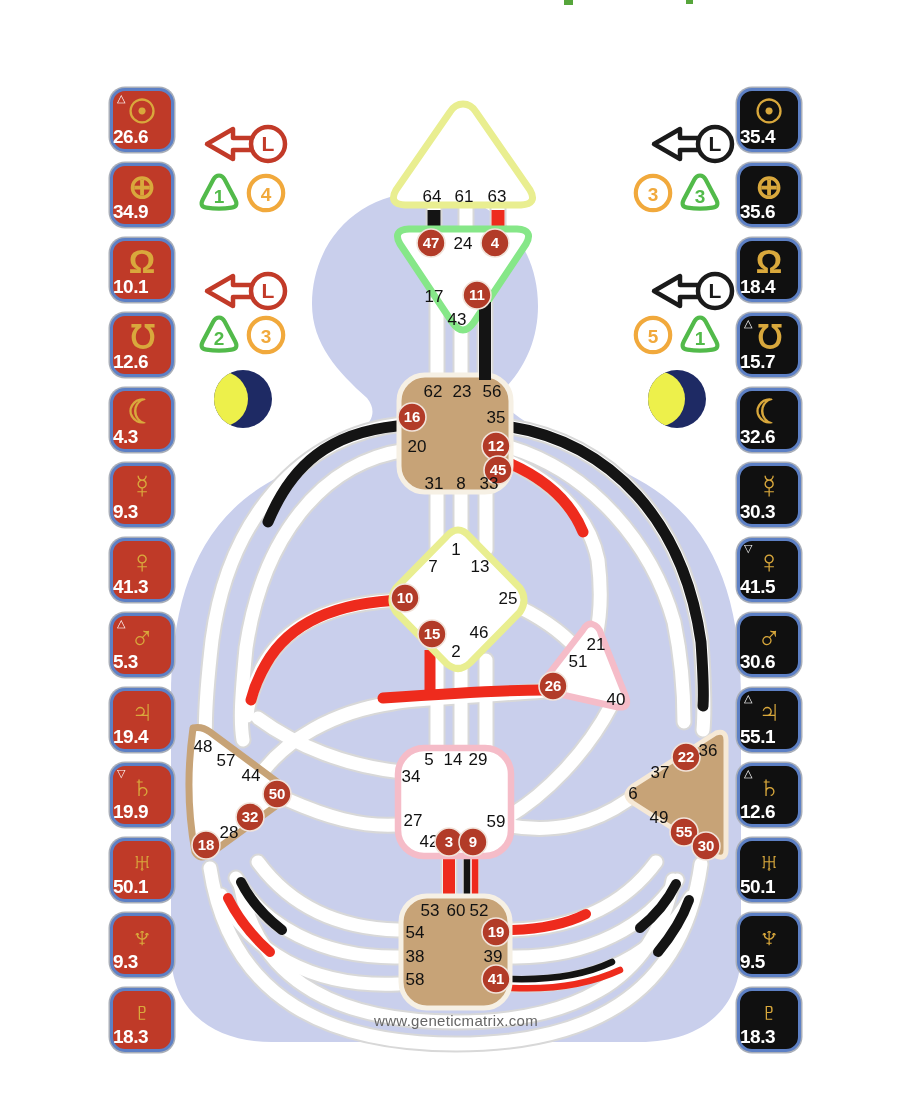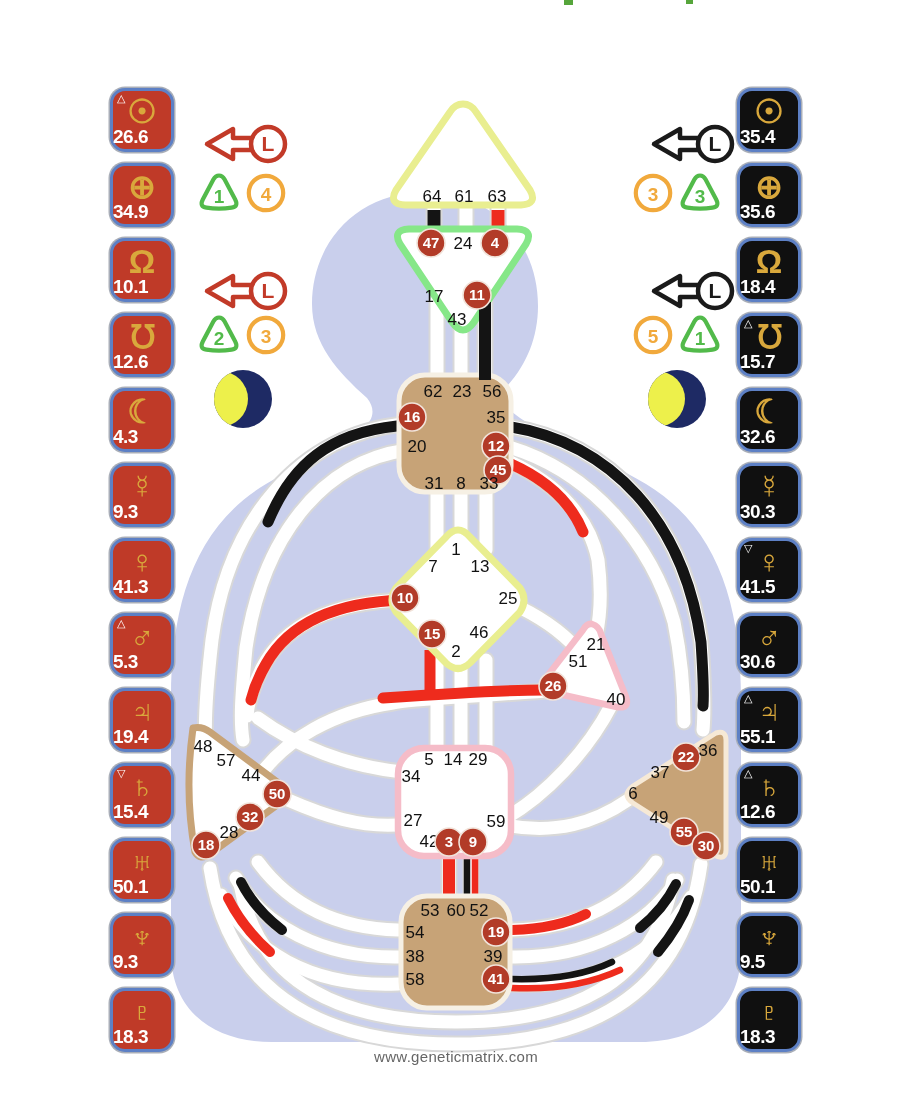--- a/index.html
+++ b/index.html
@@ -31,21 +31,21 @@
   .arrow.red .ar-t{fill:#c23a28;}
   .arrow.black .ar-p,.arrow.black .ar-c{stroke:#1a1a1a;}
   .arrow.black .ar-t{fill:#1a1a1a;}
   
   .badges{position:absolute;display:flex;gap:1px;}
   .badge{width:46px;height:46px;font-family:"Liberation Sans",sans-serif;}
   
   .moon{position:absolute;width:62px;height:62px;}
   
   .watermark{position:absolute;left:0;right:0;top:1012px;text-align:center;
-             font-size:15px;color:#666;letter-spacing:0.3px;margin-top:36px;}
+             font-size:15px;color:#666;letter-spacing:0.3px;}
   
   #roads-casing path{stroke:#d8d8d8;stroke-width:17;fill:none;stroke-linecap:round;}
   .roads-white path{stroke:#ffffff;stroke-width:13;fill:none;stroke-linecap:round;}
   .ch-red{stroke:#ee2b1d;fill:none;}
   .ch-black{stroke:#141414;fill:none;}
   .gt{font-family:"Liberation Sans",sans-serif;font-size:17px;fill:#111;text-anchor:middle;}
   .gta{font-family:"Liberation Sans",sans-serif;font-size:15px;font-weight:bold;fill:#fff;text-anchor:middle;}
   .gc{fill:#b23b28;stroke:#f1e3da;stroke-width:1.6;}
 </style>
 </head>
@@ -296,21 +296,21 @@
         <span class="psym">♂</span>
         <span class="pval">5.3</span>
       </div>
       <div class="pbox design">
         <span class="psym">♃</span>
         <span class="pval">19.4</span>
       </div>
       <div class="pbox design">
         <span class="marker">▽</span>
         <span class="psym">♄</span>
-        <span class="pval">15.4</span>
+        <span class="pval">19.9</span>
       </div>
       <div class="pbox design">
         <span class="psym">♅</span>
         <span class="pval">50.1</span>
       </div>
       <div class="pbox design">
         <span class="psym">♆</span>
         <span class="pval">9.3</span>
       </div>
       <div class="pbox design">

